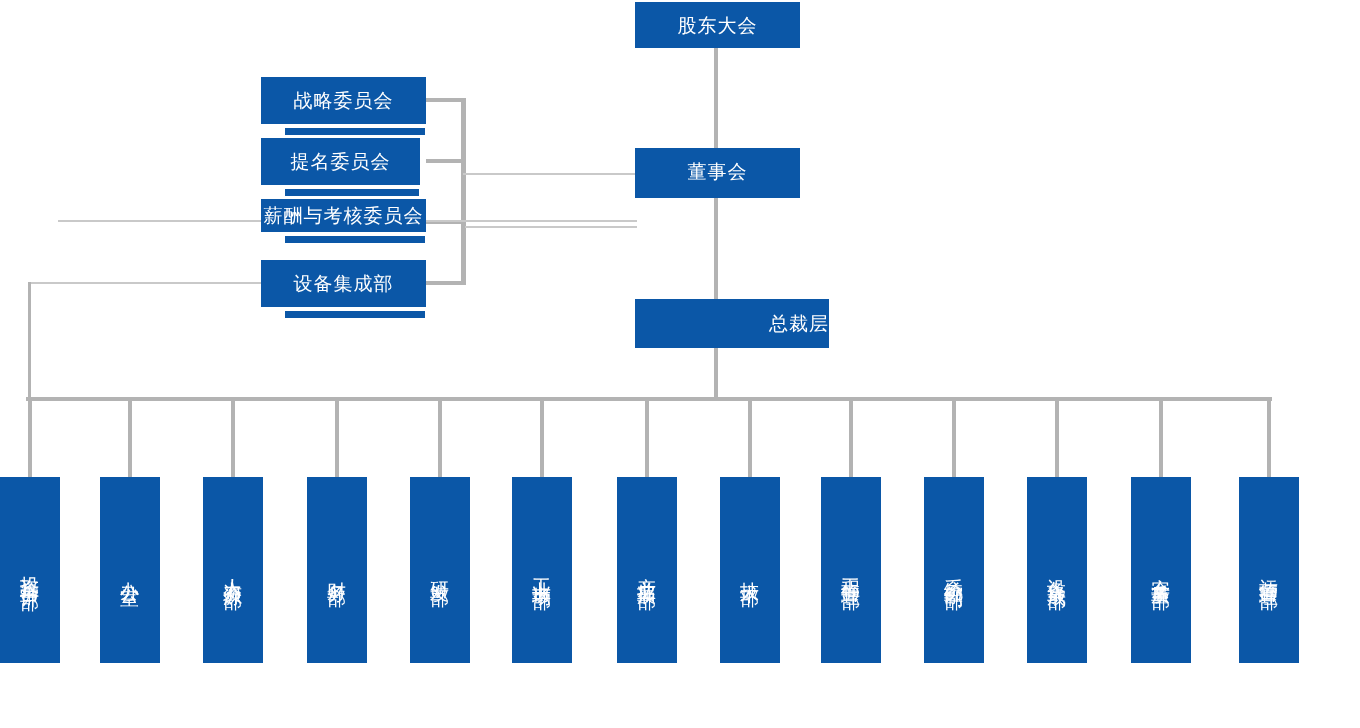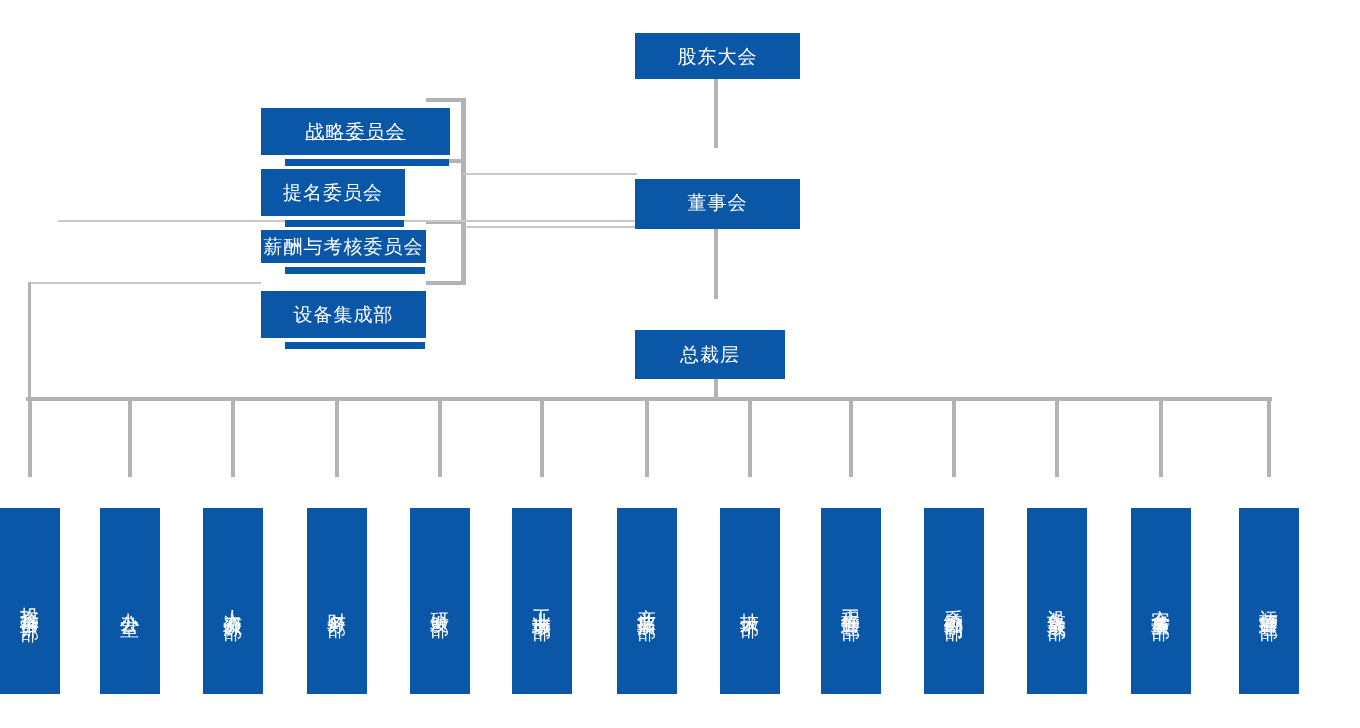--- a/index.html
+++ b/index.html
@@ -12,21 +12,20 @@
   body{font-family:"Liberation Sans","DejaVu Sans",sans-serif;}
   #canvas{position:relative;width:1360px;height:728px;background:#ffffff;overflow:hidden;}
 
   .box{
     position:absolute;
     background:var(--box-blue);
     color:var(--text-white);
     display:flex;align-items:center;justify-content:center;
     font-size:19px;line-height:1;letter-spacing:1px;
     z-index:3;
-    margin-top:31px;
   }
   
   .committee::after{
     content:'';
     position:absolute;
     left:24px;right:1px;
     top:calc(100% + 4px);
     height:7px;
     background:var(--box-blue);
   }
@@ -79,28 +78,28 @@
   <div class="cline" style="left:1055px;top:401px;width:4px;height:76px;"></div>
   <div class="cline" style="left:1159px;top:401px;width:4px;height:76px;"></div>
   <div class="cline" style="left:1267px;top:401px;width:4px;height:76px;"></div>
 
   <div class="box" style="left:635px;top:2px;width:165px;height:46px;">
     <span>股东大会</span>
   </div>
   <div class="box" style="left:635px;top:148px;width:165px;height:50px;font-family:Liberation Mono, monospace;">
     <span>董事会</span>
   </div>
-  <div class="box" style="left:635px;top:299px;width:150px;height:49px;">
+  <div class="box" style="left:635px;top:299px;width:194px;height:49px;justify-content:flex-end;">
     <span>总裁层</span>
   </div>
 
-  <div class="box committee" style="left:261px;top:77px;width:189px;height:47px;text-decoration:underline;">
+  <div class="box committee" style="left:261px;top:77px;width:165px;height:47px;">
     <span>战略委员会</span>
   </div>
-  <div class="box committee" style="left:261px;top:138px;width:144px;height:47px;">
+  <div class="box committee" style="left:261px;top:138px;width:159px;height:47px;">
     <span>提名委员会</span>
   </div>
   <div class="box committee" style="left:261px;top:199px;width:165px;height:33px;">
     <span>薪酬与考核委员会</span>
   </div>
   <div class="box committee" style="left:261px;top:260px;width:165px;height:47px;">
     <span>设备集成部</span>
   </div>
 
   <div class="box vbox" style="left:0px;top:477px;width:60px;height:186px;">

